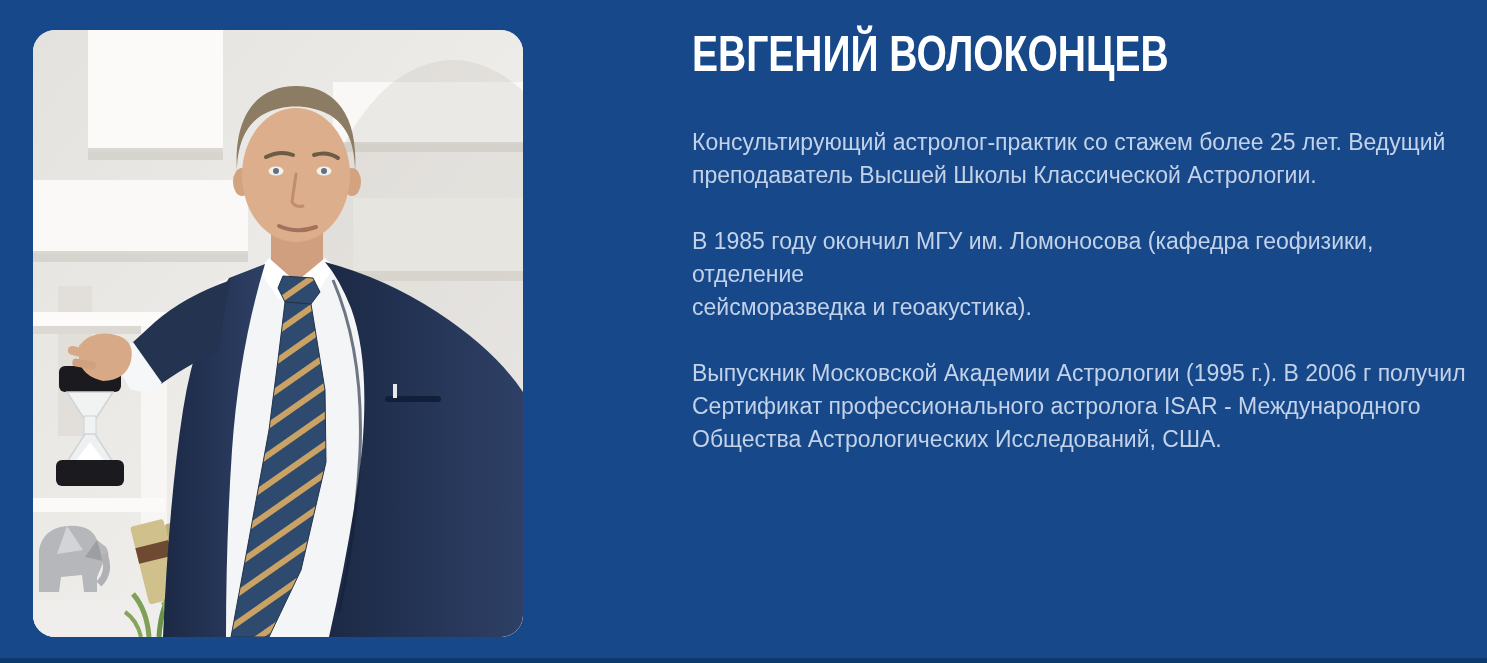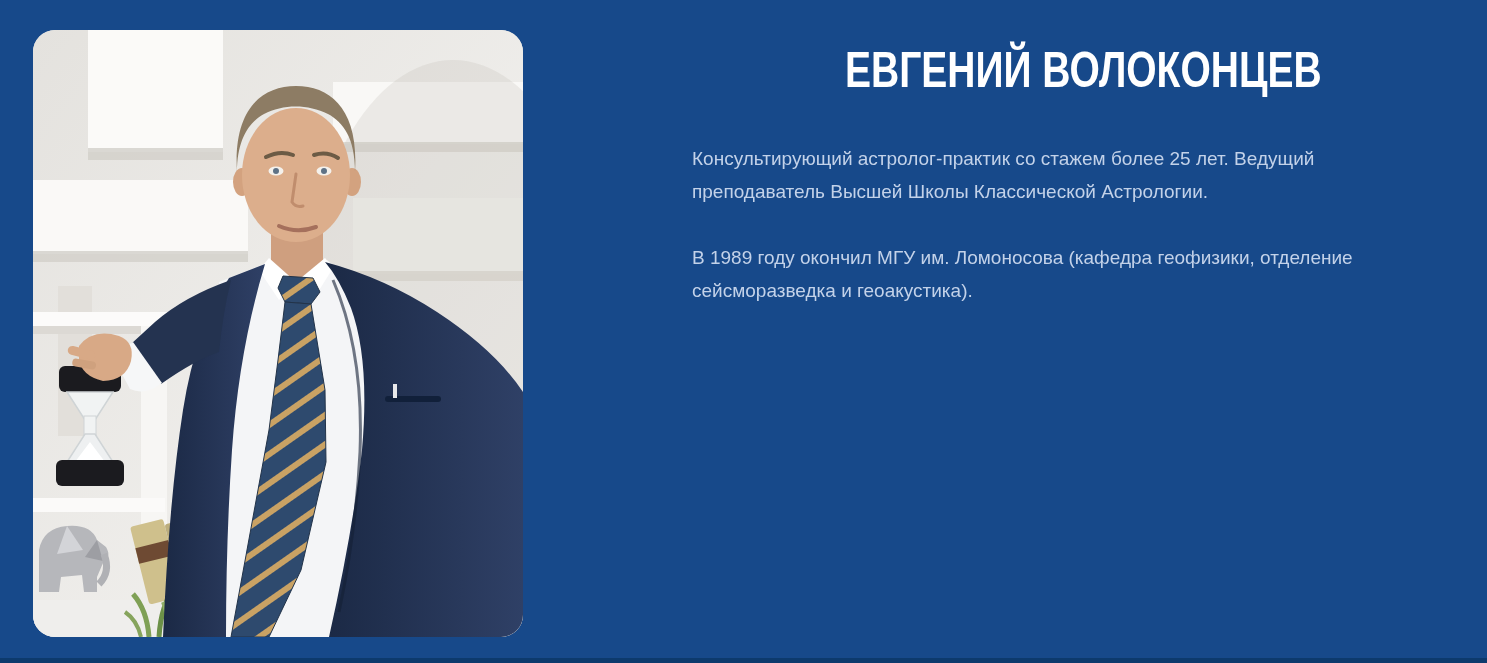--- a/index.html
+++ b/index.html
@@ -16,27 +16,27 @@
     background:var(--bg);
   }
   .page{position:relative;width:1487px;height:663px;background:var(--bg);}
   .photo-card{
     position:absolute;left:33px;top:30px;width:490px;height:607px;
     border-radius:22px;overflow:hidden;margin:0;background:#e9e7e3;
   }
   .photo-card svg{display:block;width:100%;height:100%;}
   .content{position:absolute;left:692px;top:28px;width:780px;}
   .page-title{
-    margin:16px;color:var(--title);font-size:50px;line-height:52px;
-    font-weight:bold;white-space:nowrap;text-align:right;
+    margin:0;color:var(--title);font-size:50px;line-height:52px;
+    font-weight:bold;white-space:nowrap;
   }
   .condense{display:inline-block;transform:scaleX(0.78);transform-origin:0 50%;}
   .bio{margin-top:46px;}
   .bio p{
-    margin:0 0 33px 0;color:var(--body);font-size:19px;line-height:33px;
+    margin:0 0 33px 0;color:var(--body);font-size:23px;line-height:33px;
     white-space:pre-line;font-weight:400;
   }
   .bottom-strip{position:absolute;left:0;bottom:0;width:1487px;height:5px;background:var(--strip);}
 </style>
 </head>
 <body>
 
 <section class="page">
 
   <figure class="photo-card" aria-label="Портрет мужчины в тёмно-синем костюме с полосатым галстуком, держит песочные часы у белой полки">
@@ -144,20 +144,23 @@
         <rect x="360" y="354" width="4" height="14" fill="#e8e8ea"></rect>
       </g>
     </svg>
   </figure>
 
   <div class="content">
     <h1 class="page-title"><span class="condense">ЕВГЕНИЙ ВОЛОКОНЦЕВ</span></h1>
     <div class="bio" id="bio">
         <p>Консультирующий астролог-практик со стажем более 25 лет. Ведущий
 преподаватель Высшей Школы Классической Астрологии.</p>
-        <p>В 1989 году окончил МГУ им. Ломоносова (кафедра геофизики, отделение
+        <p>В 1985 году окончил МГУ им. Ломоносова (кафедра геофизики, отделение
 сейсморазведка и геоакустика).</p>
+        <p>Выпускник Московской Академии Астрологии (1995 г.). В 2006 г получил
+Сертификат профессионального астролога ISAR - Международного
+Общества Астрологических Исследований, США.</p>
       </div>
   </div>
 
   <div class="bottom-strip"></div>
 
 </section>
 
 </body></html>

